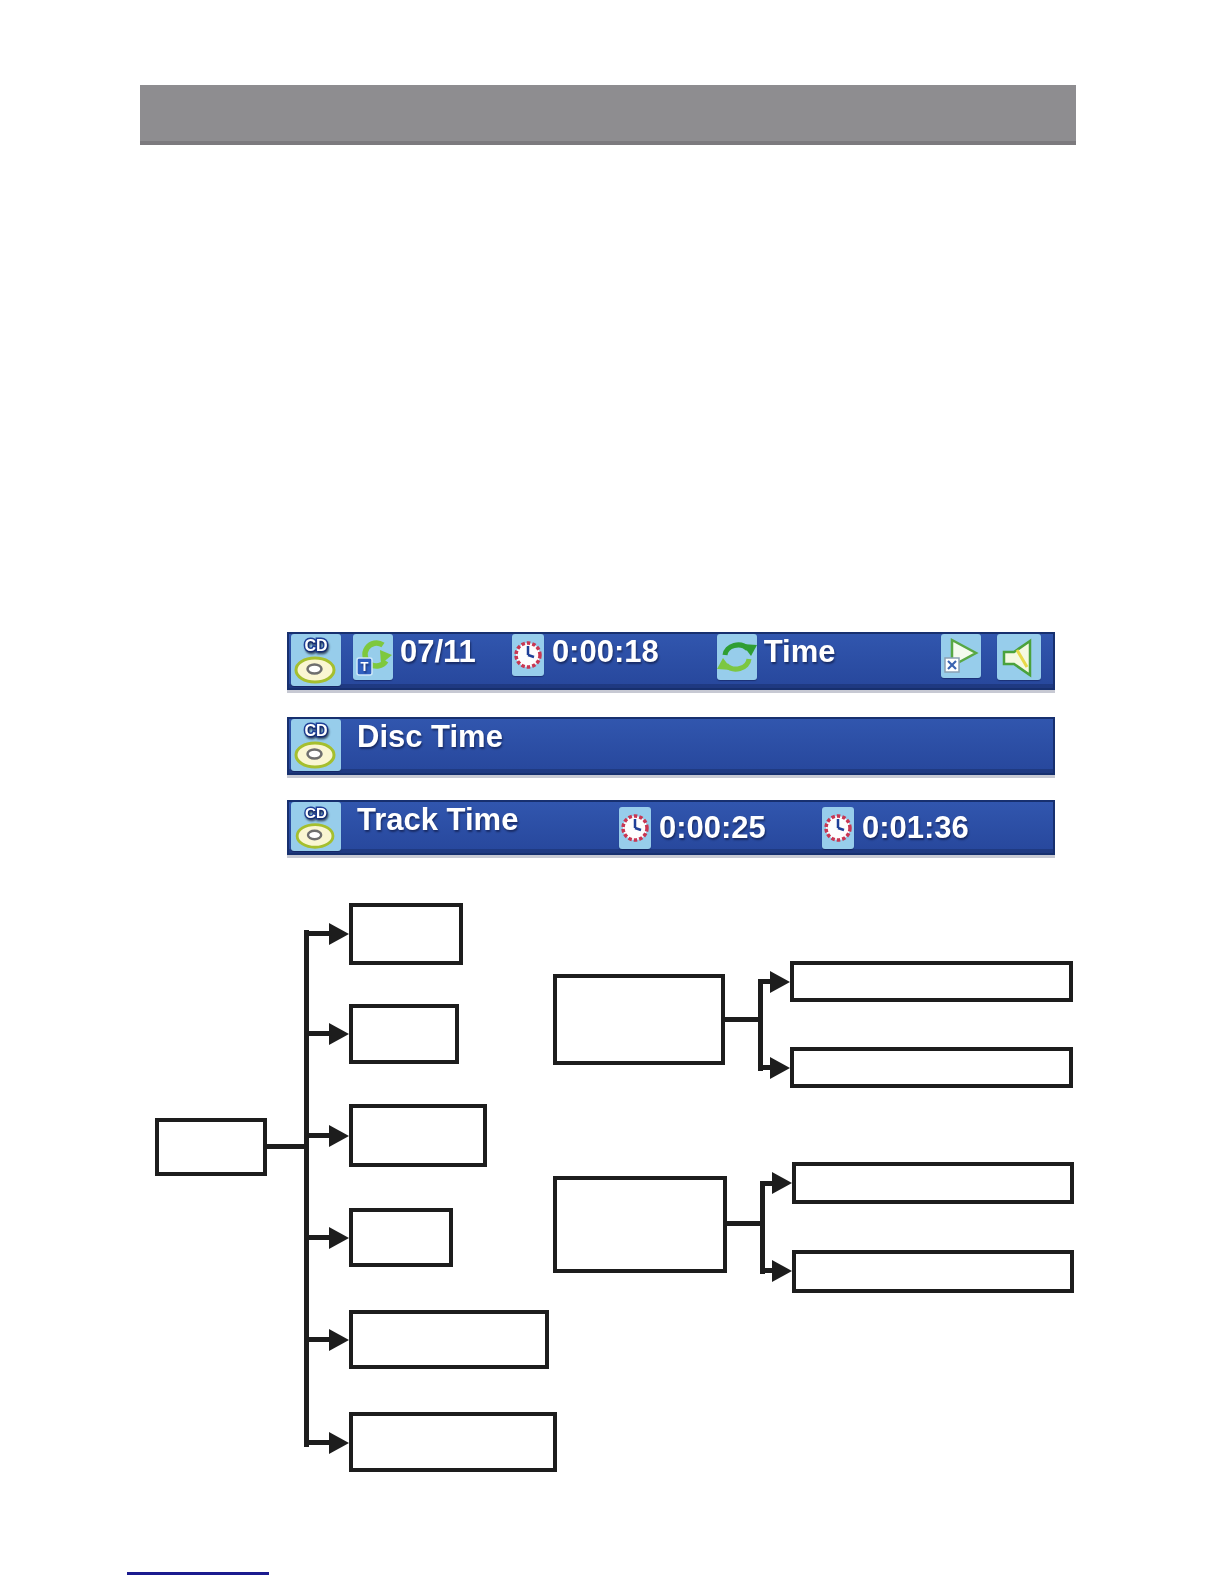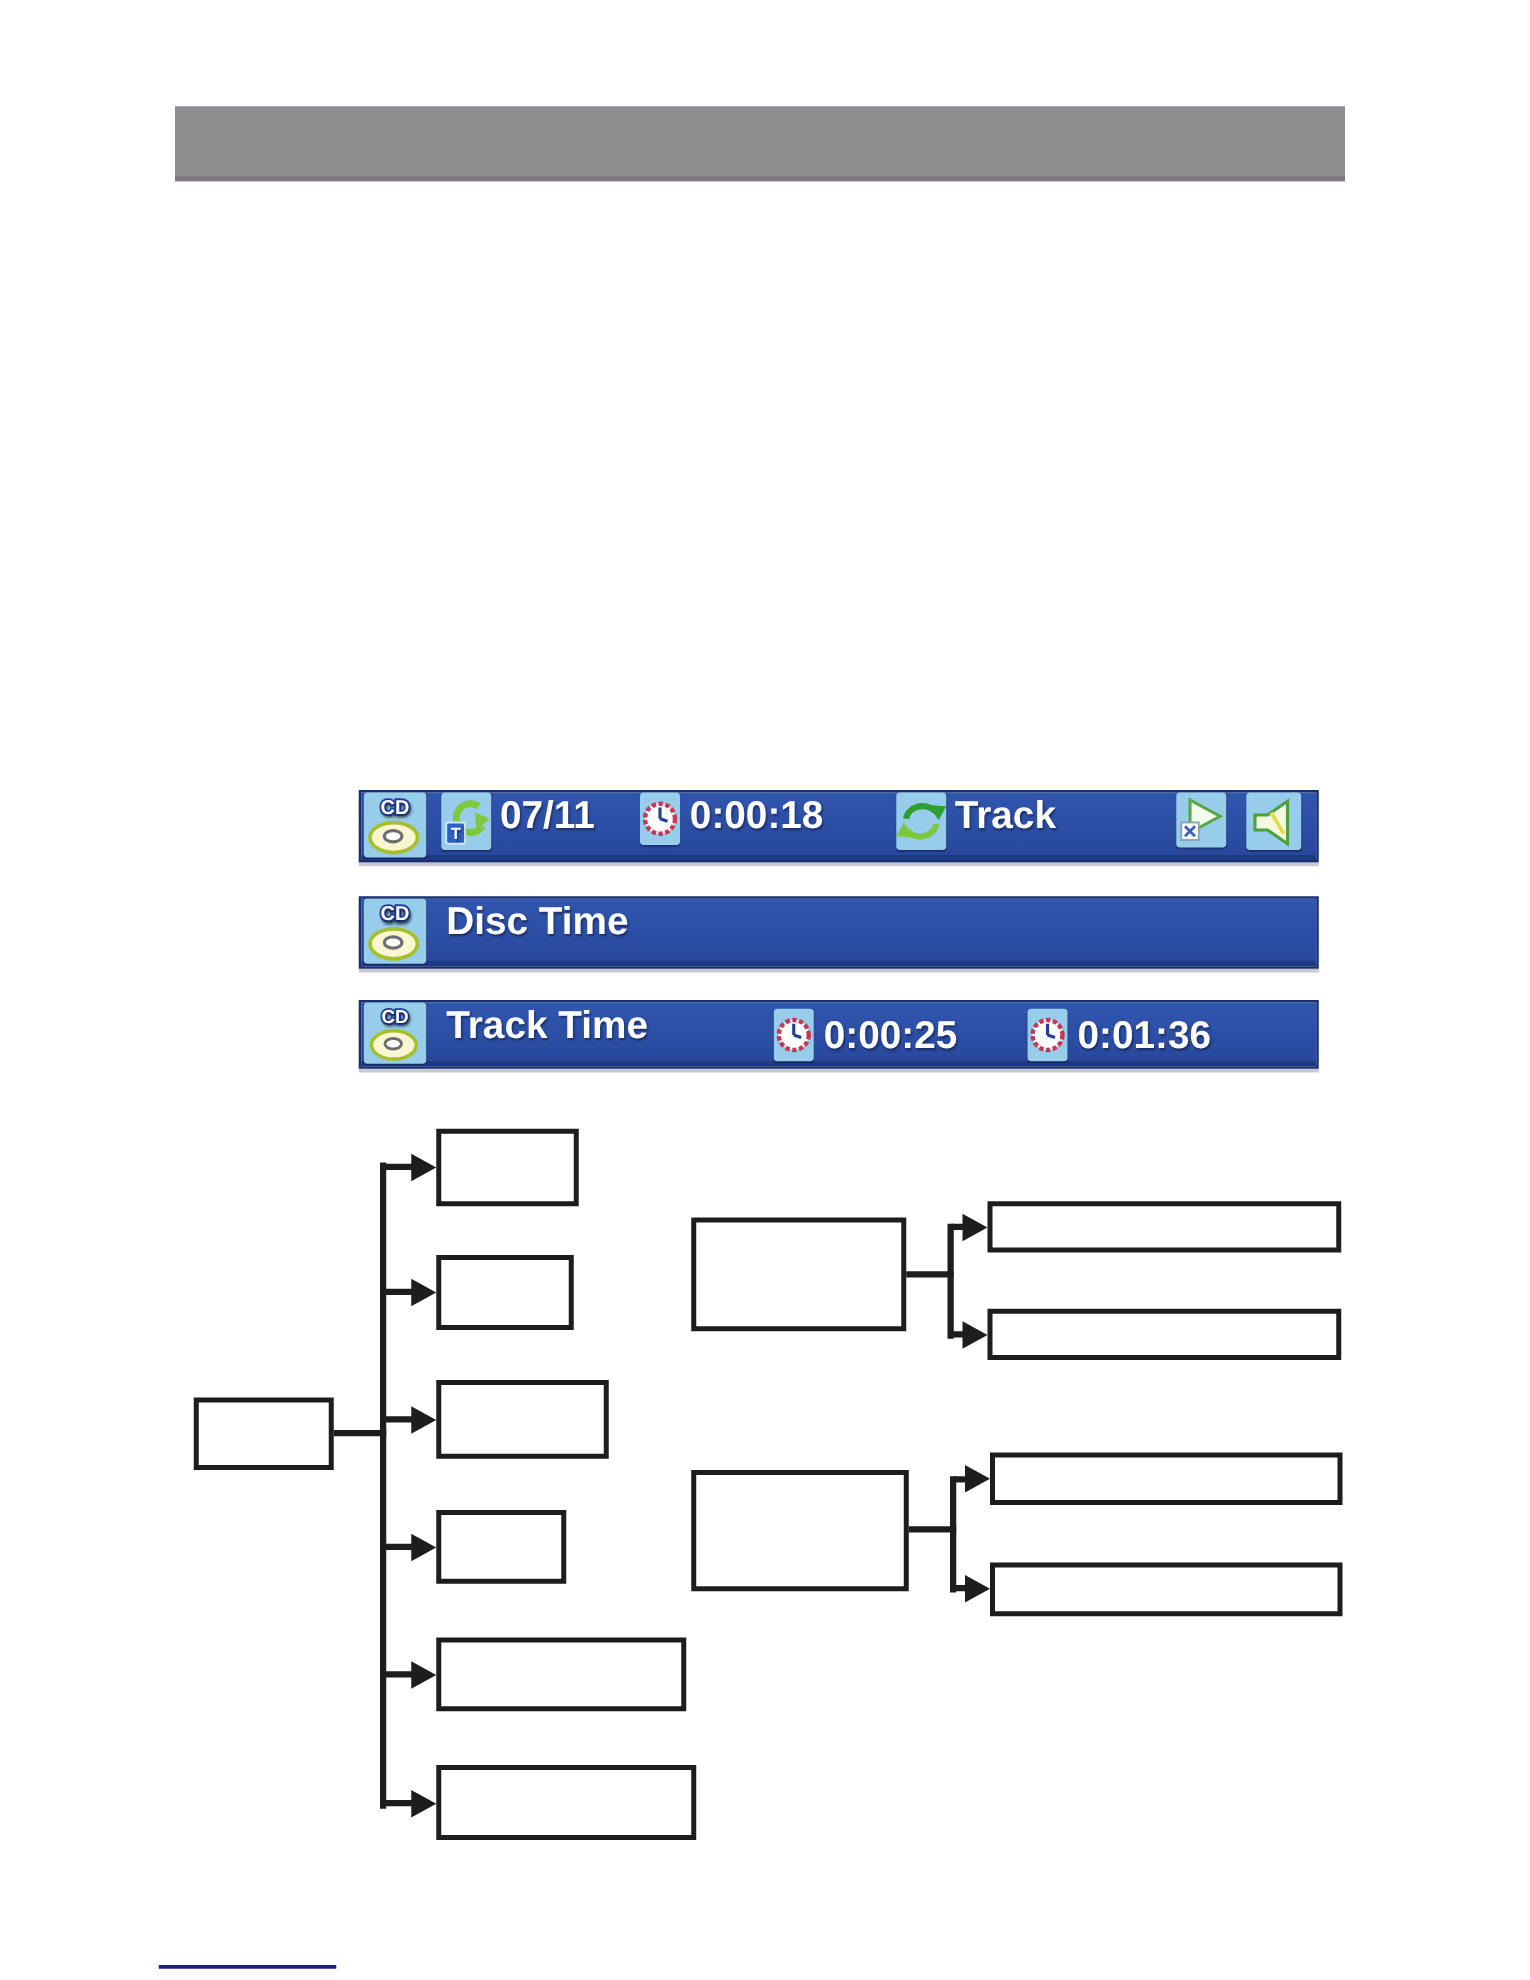--- a/index.html
+++ b/index.html
@@ -92,21 +92,21 @@
     </span>
     <span class="bar1-time">0:00:18</span>
     <span class="osd-icon sq40 bar1-repeat">
       <svg width="40" height="46" viewBox="0 0 40 46">
         <path d="M 8 21 A 13 11 0 0 1 31 15" fill="none" stroke="#2f9e33" stroke-width="5"></path>
         <polygon points="34,22 40,11 25,10" fill="#2f9e33"></polygon>
         <path d="M 32 25 A 13 11 0 0 1 9 31" fill="none" stroke="#7cc742" stroke-width="5"></path>
         <polygon points="6,24 0,35 15,36" fill="#7cc742"></polygon>
       </svg>
     </span>
-    <span class="bar1-mode">Track</span>
+    <span class="bar1-mode">Time</span>
     <span class="osd-icon bar1-prog">
       <svg width="40" height="44" viewBox="0 0 40 44">
         <polygon points="11,6 35,19 11,32" fill="#f4fbee" stroke="#58a844" stroke-width="2.5"></polygon>
         <rect x="4" y="24" width="14" height="14" fill="#ffffff" stroke="#8aa0b4" stroke-width="1.5"></rect>
         <line x1="7" y1="27" x2="15" y2="35" stroke="#3a63b0" stroke-width="2.2"></line>
         <line x1="15" y1="27" x2="7" y2="35" stroke="#3a63b0" stroke-width="2.2"></line>
       </svg>
     </span>
     <span class="osd-icon bar1-spk">
       <svg width="44" height="46" viewBox="0 0 44 46">

